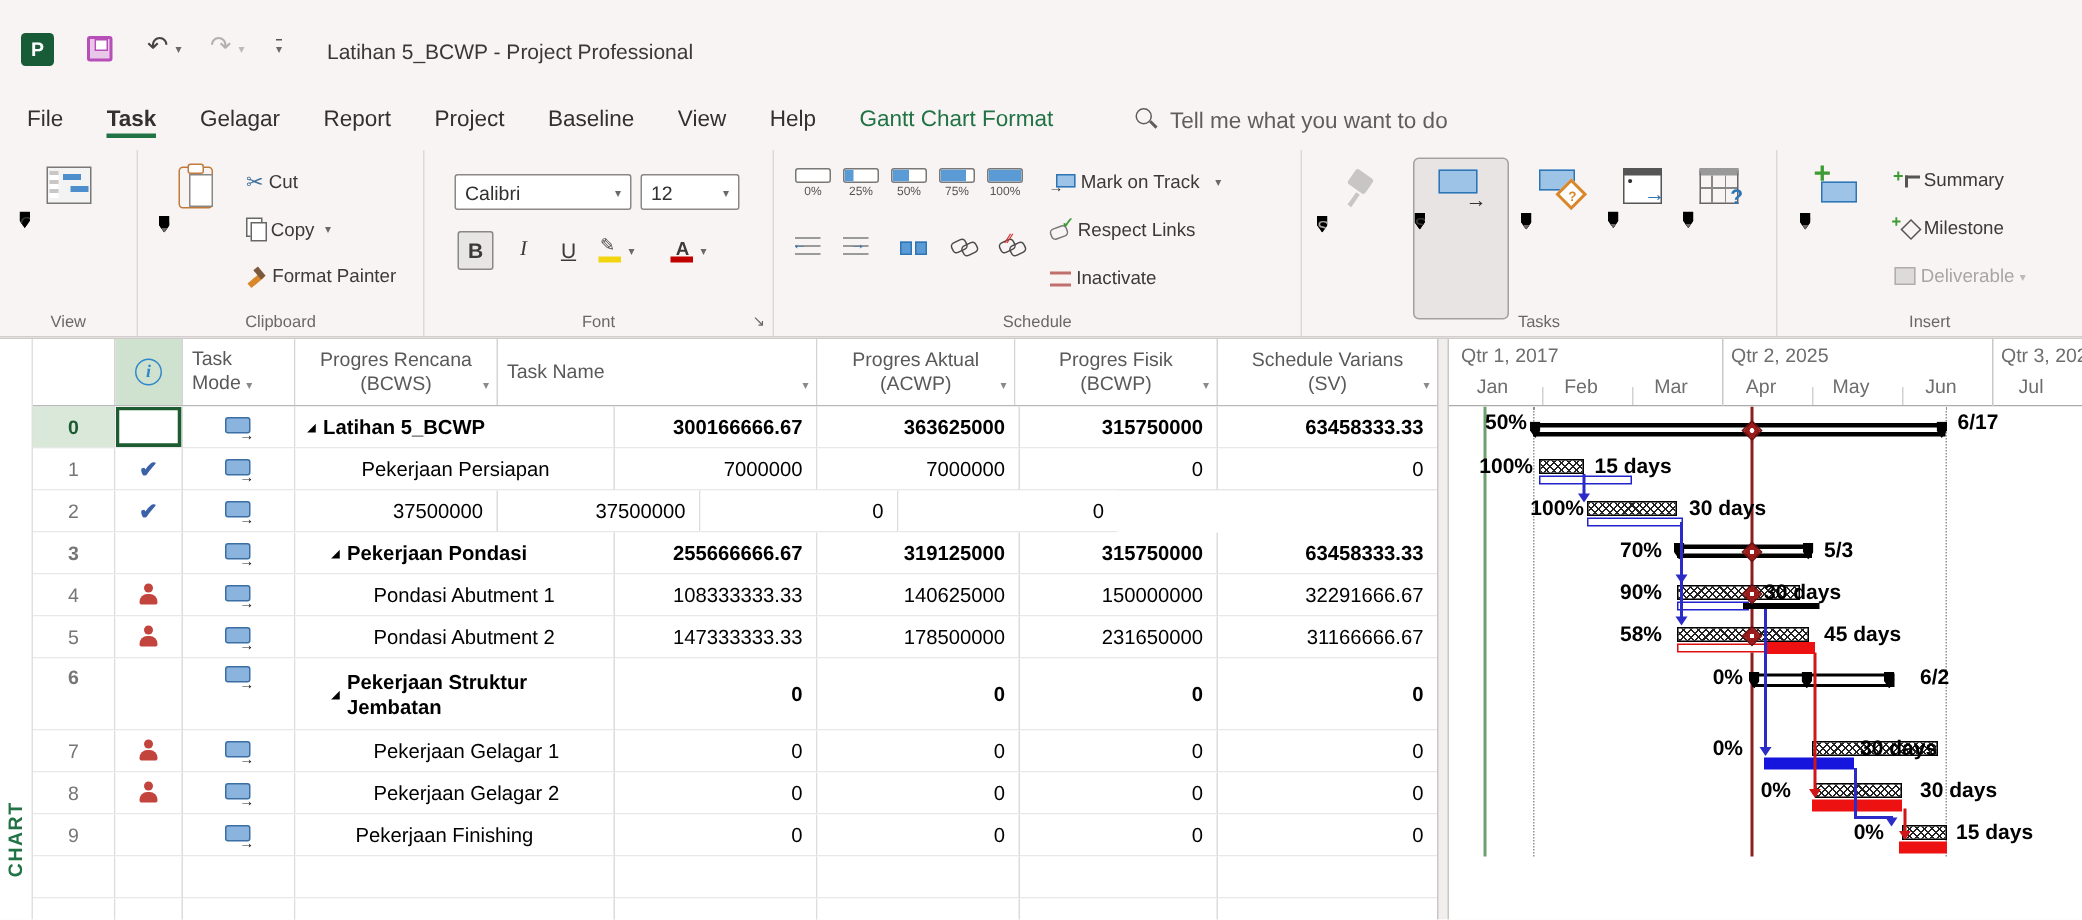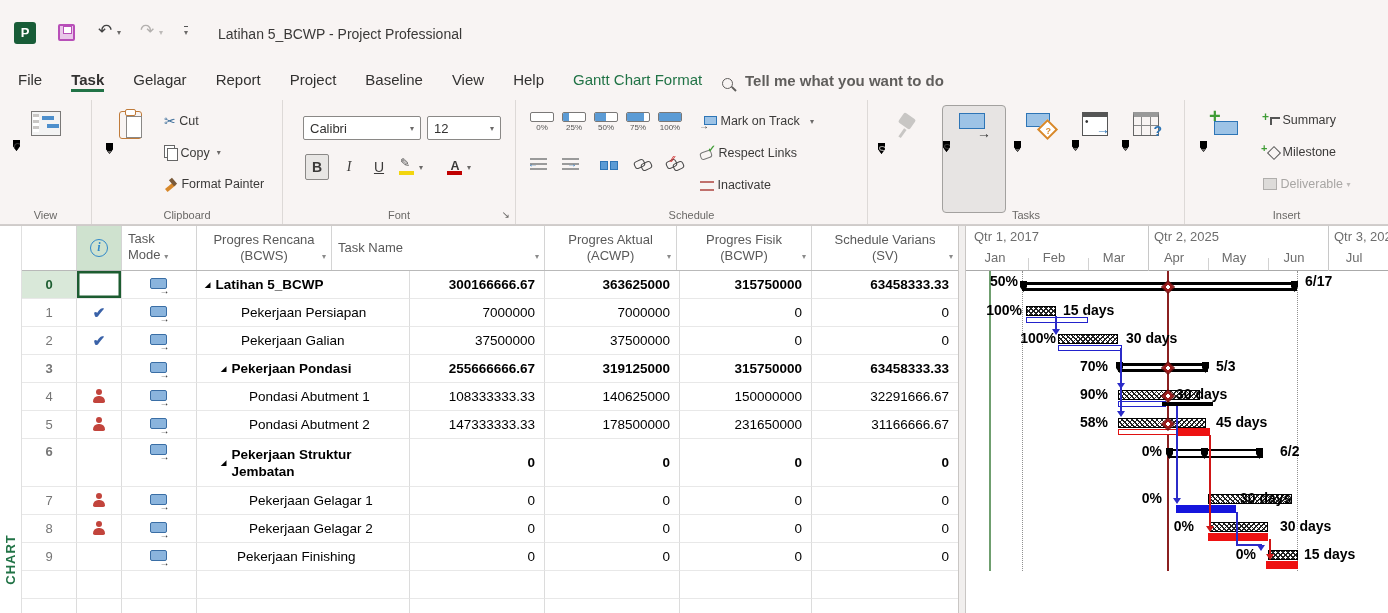--- a/index.html
+++ b/index.html
@@ -22,21 +22,21 @@
   .chev.dis { color:#bdbab8; }
   .qat-chev { position:absolute; top:28px; }
   .custom-qat { left:184px; top:26px; border-top:1.5px solid #555; padding-top:1px; }
   .win-title { position:absolute; left:218px; top:26px; font-size:14px; color:#3a3938; }
 
   
   .menubar { position:relative; height:38px; display:flex; align-items:center; padding-left:18px; }
   .mtab { font-size:15px; color:#323130; margin-right:29px; padding-bottom:4px; cursor:default; }
   .mtab.active { font-weight:bold; border-bottom:3px solid #217346; padding-bottom:1px; }
   .mtab.contextual { color:#217346; }
-  .tellme { position:absolute; left:722px; top:10px; display:flex; align-items:flex-end;font-weight:bold; }
+  .tellme { position:absolute; left:757px; top:10px; display:flex; align-items:flex-start; }
   .search-icon { position:relative; width:11px; height:11px; border:1.7px solid #5f5d5b; border-radius:50%; margin-right:12px; }
   .search-icon::after { content:""; position:absolute; left:8px; top:9px; width:6px; height:1.7px; background:#5f5d5b; transform:rotate(45deg); }
   .tellme-text { font-size:15px; color:#605e5c; }
 
   
   .ribbon { position:relative; height:125px; display:flex; border-bottom:1px solid #d2cecd; background:#f8f4f3; }
   .grp { position:relative; height:100%; border-right:1px solid #ddd9d7; }
   .grp-label { position:absolute; bottom:3px; left:0; width:100%; text-align:center; font-size:11px; color:#6a6866; }
   .bigbtn { position:absolute; top:5px; text-align:center; border-radius:4px; }
   .bigbtn .cap { font-size:12.5px; color:#3b3a39; line-height:16px; }
@@ -249,21 +249,21 @@
         <span class="painter-icon"></span>&nbsp;<span>Format Painter</span>
       </div>
       <div class="grp-label">Clipboard</div>
     </div>
 
     <div class="grp" style="width:233px">
       <div class="combo" style="left:20px;top:16px;width:118px">
         <span>Calibri</span>
           <span class="chev"></span>
       </div>
-      <div class="combo" style="left:144px;top:16px;width:74px">
+      <div class="combo" style="left:144px;top:16px;width:66px">
         <span>12</span>
           <span class="chev"></span>
       </div>
       <div class="fmtbtn active" style="left:22px">
           <span style="font-weight:bold">B</span>
         </div>
       <div class="fmtbtn" style="left:54px;font-style:italic;font-family:'Liberation Serif',serif">
           <span>I</span>
         </div>
       <div class="fmtbtn" style="left:84px;text-decoration:underline">
@@ -458,23 +458,20 @@
         <div class="td val" style="width:146px;border-right:none">0</div>
       </div>
 
       <div class="trow" style="height:28px">
         <div class="td num" style="width:55px">2</div>
         <div class="td ctr" style="width:45px">
             <span class="check-icon"></span>
           </div>
         <div class="td ctr" style="width:75px">
             <span class="tmode-icon"></span>
-          </div>
-        <div class="td" style="width:213px;padding-left:44px">
-            <span class="name-text">Pekerjaan Galian</span>
           </div>
         <div class="td val" style="width:135px">37500000</div>
         <div class="td val" style="width:135px">37500000</div>
         <div class="td val" style="width:132px">0</div>
         <div class="td val" style="width:146px;border-right:none">0</div>
       </div>
 
       <div class="trow bold" style="height:28px">
         <div class="td num" style="width:55px">3</div>
         <div class="td ctr" style="width:45px"></div>

